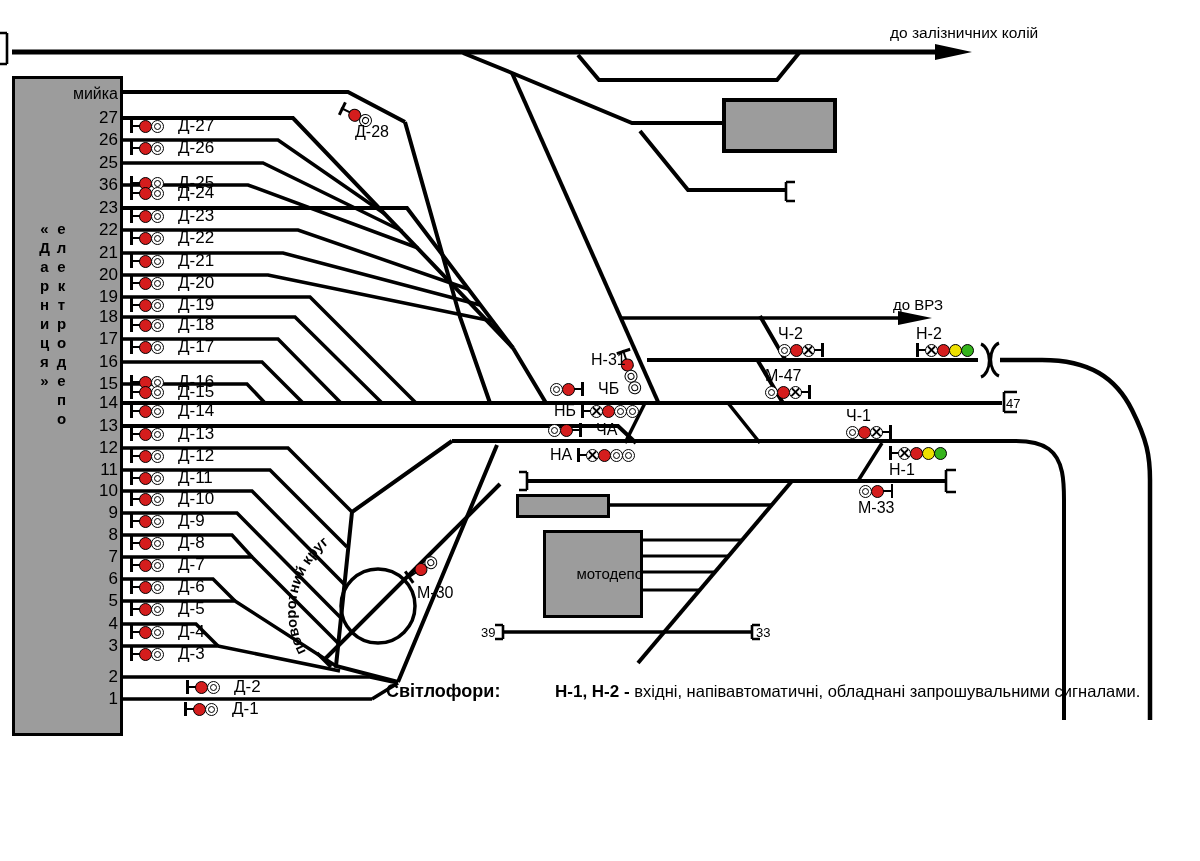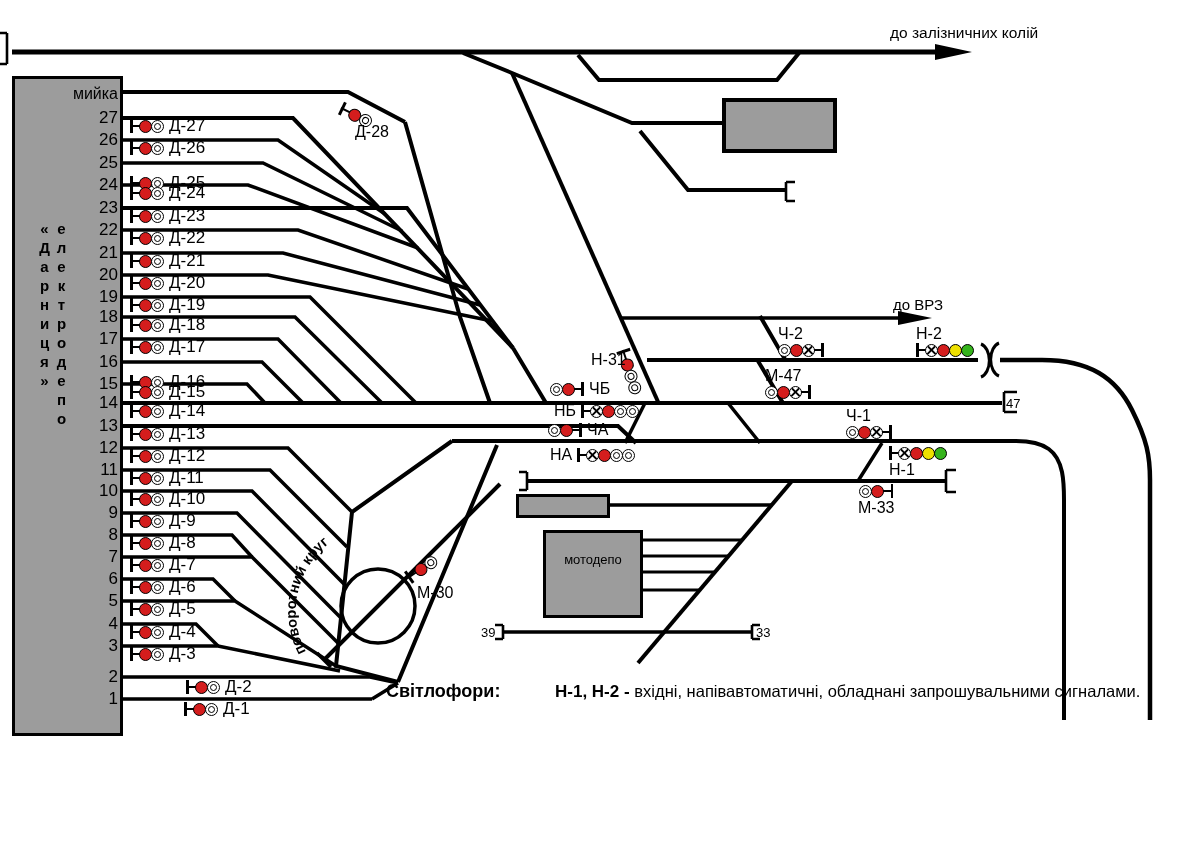--- a/index.html
+++ b/index.html
@@ -25,37 +25,37 @@
   i.x{background:#fff;border:1.8px solid #000;position:relative;overflow:hidden}
   i.x::before,i.x::after{content:"";position:absolute;left:-1px;right:-1px;top:50%;height:2px;
         margin-top:-1px;background:#000}
   i.x::before{transform:rotate(45deg)}
   i.x::after{transform:rotate(-45deg)}
   i.mL,i.mR{width:10px;height:14px;border:0;border-radius:0;background:none;position:relative}
   i.mL::before{content:"";position:absolute;left:0;top:0;width:2.6px;height:14px;background:#000}
   i.mL::after{content:"";position:absolute;left:0;top:5.7px;width:10px;height:2.6px;background:#000}
   i.mR::before{content:"";position:absolute;right:0;top:0;width:2.6px;height:14px;background:#000}
   i.mR::after{content:"";position:absolute;right:0;top:5.7px;width:10px;height:2.6px;background:#000}
-  .slbl{font-size:17px;margin-left:5px}
+  .slbl{font-size:17px;margin-left:14px}
   .slbl-l{font-size:16px;margin-right:5px}
   .sigv{position:absolute;z-index:4;}
   .sigv .cap{font-size:16px;line-height:16px;margin-bottom:1px}
   .sigv .capb{font-size:16px;line-height:16px;margin-top:2px}
   .srow{display:flex;align-items:center;justify-content:center;height:14px}
   .lab{position:absolute;z-index:4;white-space:nowrap}
   #lbl-main-out{left:890px;top:24px;font-size:15.5px}
   #lbl-vrz{left:893px;top:296px;font-size:15px}
   #lbl-d28{left:355px;top:123px;font-size:16px}
   #lbl-m30{left:417px;top:584px;font-size:16px}
   #lbl-n31{left:591px;top:351px;font-size:16px}
   #lbl-47{left:1006px;top:396px;font-size:13px}
   #lbl-39{left:481px;top:625px;font-size:13px}
   #lbl-33{left:756px;top:625px;font-size:13px}
-  #motodepo-label{position:absolute;left:543px;top:552px;width:100px;text-align:center;
-        font-size:13px;z-index:3}
+  #motodepo-label{position:absolute;left:543px;top:565px;width:100px;text-align:right;
+        font-size:15px;z-index:3}
   #legend{position:absolute;left:386px;top:680px;width:700px;z-index:3;font-size:16.5px}
   #legend .lt{position:absolute;left:0;top:1px;font-weight:bold;font-size:18px}
   #legend .lines{margin-left:169px}
   #legend .ln{line-height:22.6px;white-space:nowrap}
   #legend b{font-size:17px}
   #legend b.big{font-size:19.5px}
   .rot{transform-origin:left center}
 </style>
 </head>
 <body>
@@ -158,21 +158,21 @@
   <div class="lab" id="lbl-main-out">до залізничних колій</div>
   <div class="lab" id="lbl-vrz">до ВРЗ</div>
   <div class="lab" id="lbl-47">47</div>
   <div class="lab" id="lbl-39">39</div>
   <div class="lab" id="lbl-33">33</div>
 
   <div class="trow mky" style="top:84px"><span>мийка</span></div>
   <div class="trow" style="top:108px"><span>27</span></div>
   <div class="trow" style="top:130px"><span>26</span></div>
   <div class="trow" style="top:153px"><span>25</span></div>
-  <div class="trow" style="top:175px"><span>24</span></div>
+  <div class="trow" style="top:175px"><span>36</span></div>
   <div class="trow" style="top:198px"><span>23</span></div>
   <div class="trow" style="top:220px"><span>22</span></div>
   <div class="trow" style="top:243px"><span>21</span></div>
   <div class="trow" style="top:265px"><span>20</span></div>
   <div class="trow" style="top:287px"><span>19</span></div>
   <div class="trow" style="top:307px"><span>18</span></div>
   <div class="trow" style="top:329px"><span>17</span></div>
   <div class="trow" style="top:352px"><span>16</span></div>
   <div class="trow" style="top:374px"><span>15</span></div>
   <div class="trow" style="top:393px"><span>14</span></div>

